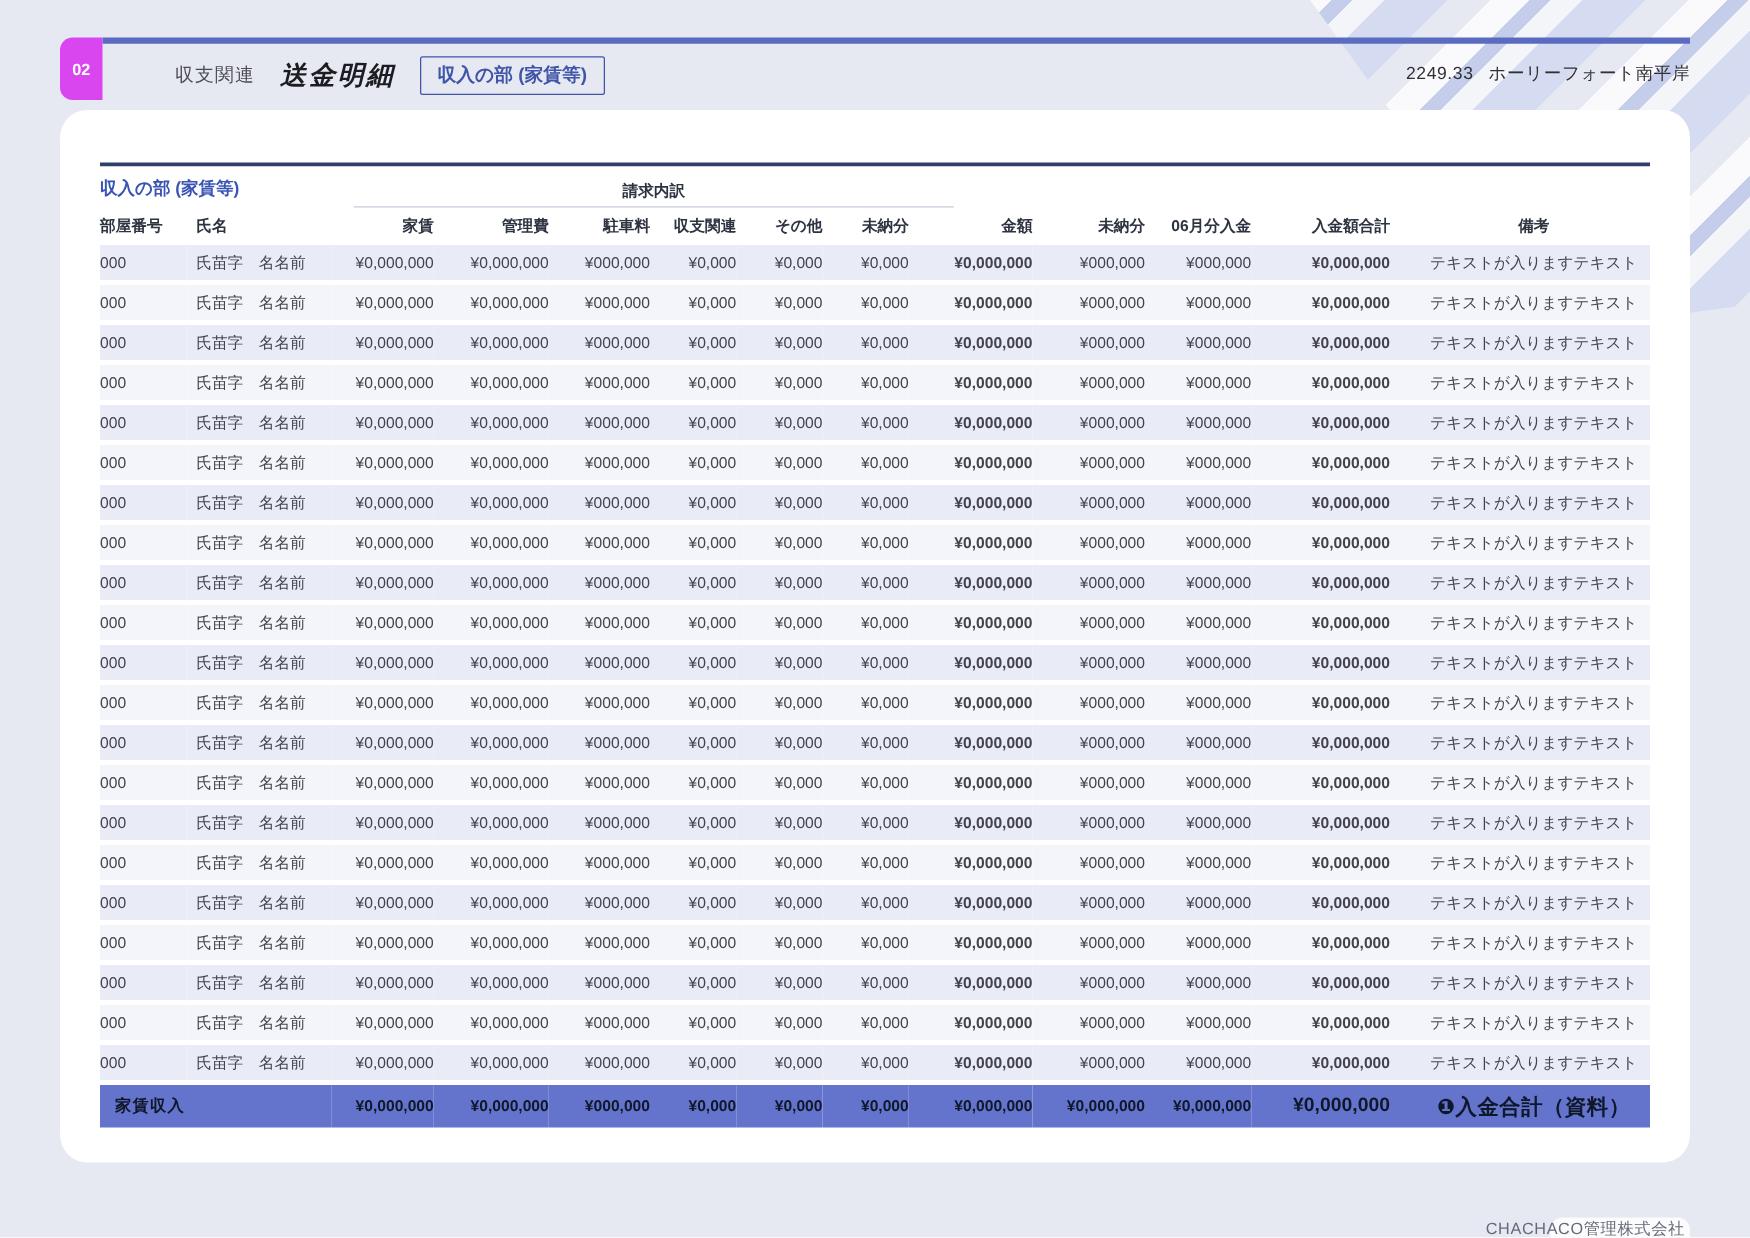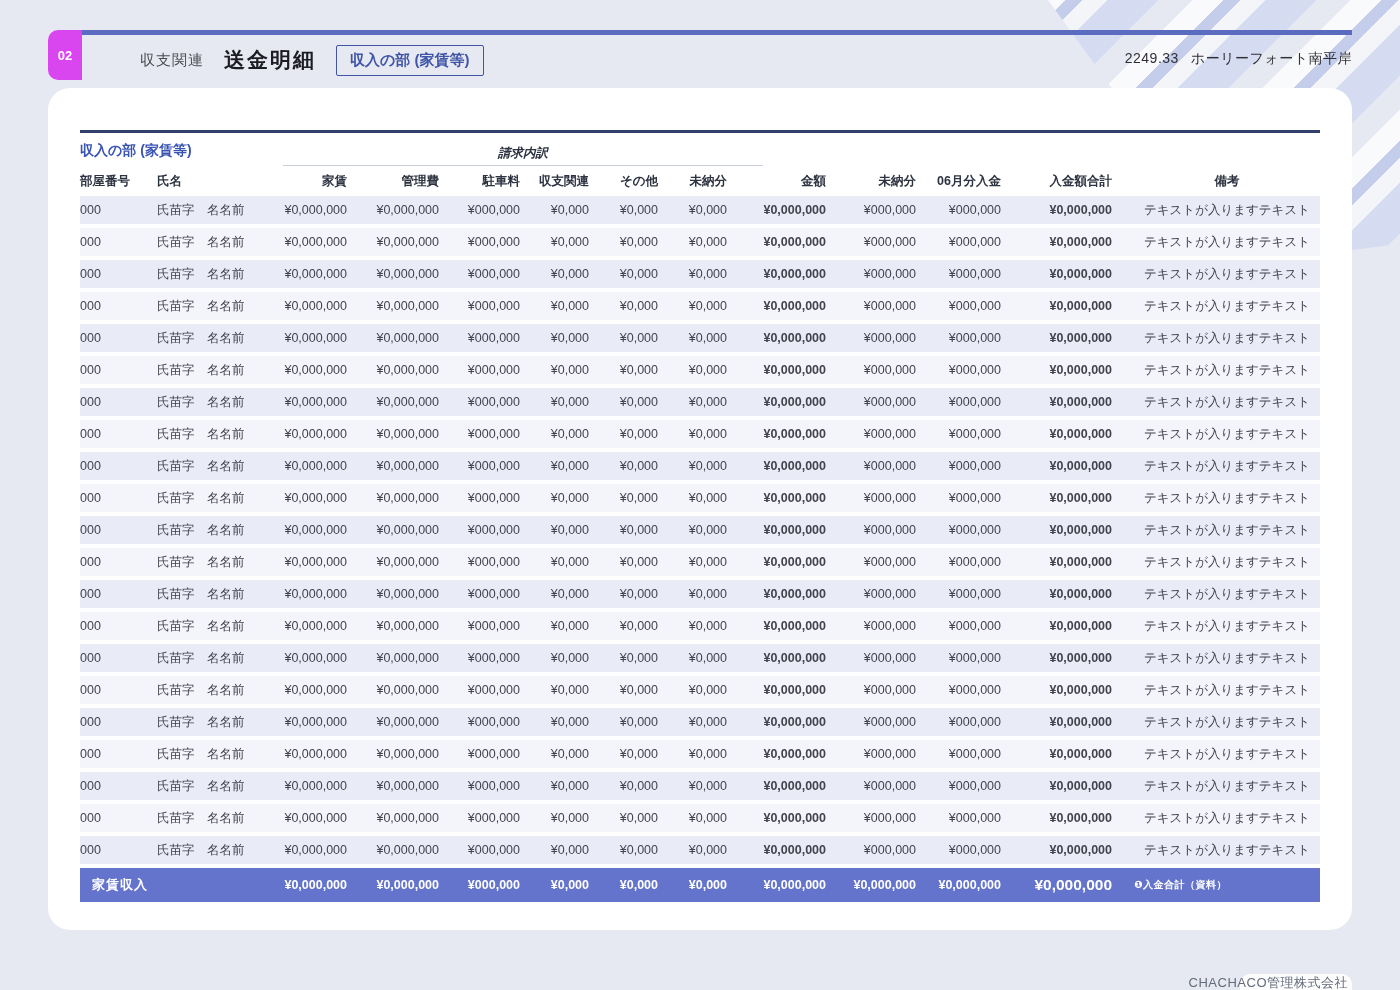--- a/index.html
+++ b/index.html
@@ -21,54 +21,54 @@
   .bottom-decor { position:absolute; right:48px; bottom:0; width:112px; height:16px;
     background:rgba(255,255,255,.85); border-radius:10px 10px 0 0; z-index:0; }
 
   
   .badge { position:absolute; left:48px; top:30px; width:34px; height:50px; z-index:2;
     background:#d946ef; border-radius:10px 0 0 10px; color:#fff; font-weight:bold;
     font-size:13px; display:flex; align-items:center; justify-content:center; }
   .top-line { position:absolute; left:82px; top:30px; width:1270px; height:5px; background:#5b6cc0; z-index:1; }
   .header-left { position:absolute; left:97px; top:42px; height:36px; display:flex; align-items:center; gap:20px; z-index:2;margin-left:43px; }
   .cat { font-size:15px; color:#4b4b52; letter-spacing:1px; }
-  .title { font-size:21px; font-weight:bold; color:#1c1c22; letter-spacing:2px; }
+  .title { font-size:21px; font-weight:bold; color:#1c1c22; letter-spacing:2px;font-style:italic; }
   .tag-box { border:1.5px solid #4055a8; border-radius:2px; padding:5px 13px;
     color:#4055a8; font-weight:bold; font-size:15px; background:transparent; }
   .header-right { position:absolute; right:48px; top:50px; z-index:2; font-size:14px; color:#2f2f36; display:flex; gap:12px; letter-spacing:.5px; }
 
   
   .card { position:absolute; left:48px; top:88px; width:1304px; height:842px;
     background:#ffffff; border-radius:22px; z-index:1; }
   .table-wrap { position:absolute; left:32px; top:42px; width:1240px; }
   .rule-top { width:1240px; height:3px; background:#31406b; }
 
   .head-block { position:relative; width:1240px; height:33px; }
   .caption { position:absolute; left:0; top:9px; font-size:14px; font-weight:bold; color:#3a54b4; }
   .group { position:absolute; bottom:0; height:26px; border-bottom:1px solid #c7ccd9;
     display:flex; align-items:flex-end; justify-content:center;
     font-size:12.5px; font-weight:bold; color:#2d3340; padding-bottom:3px; }
-  .group.g1 { left:203px; width:480px;font-style:italic; }
+  .group.g1 { left:203px; width:480px; }
   .group.g2 { left:767px; width:270px; }
 
   table.grid { width:1240px; table-layout:fixed; border-collapse:separate; border-spacing:0 4px; }
   .grid th { font-size:12.5px; font-weight:bold; color:#2d3340; height:22px; white-space:nowrap; }
   .grid td { font-size:12.5px; color:#43434e; height:28px; vertical-align:middle; white-space:nowrap; }
   .grid tbody.rows tr:nth-child(odd) td { background:#e9ecf6; }
   .grid tbody.rows tr:nth-child(even) td { background:#f3f5fa; }
   .c-room { text-align:left; }
   .c-name { text-align:left; padding-left:7px; }
   .c-num { text-align:right; }
   .c-bold { font-weight:bold; color:#1d1f2b; }
   .c-remarks { text-align:center; padding-left:22px; color:#3c3c46; }
 
-  tr.footer-row td { background:#6474cd; color:#ffffff; font-weight:bold; height:34px; }
+  tr.footer-row td { background:#6474cd; color:#0f172a; font-weight:bold; height:34px; }
   td.f-label { text-align:left; padding-left:12px; font-size:13px; letter-spacing:1px; }
   td.f-total { font-size:15.5px; }
-  td.f-note { text-align:left; padding-left:22px; font-size:10px; letter-spacing:.5px; }
+  td.f-note { text-align:center; padding-left:22px; font-size:17px; letter-spacing:.5px; }
 
   .company { position:absolute; right:52px; top:974px; font-size:13px; color:#646b7a; z-index:2; letter-spacing:.5px; }
 </style>
 </head>
 <body>
 
 <div class="sheet">
 
   <div class="corner-decor"></div>
   <div class="bottom-decor"></div>

